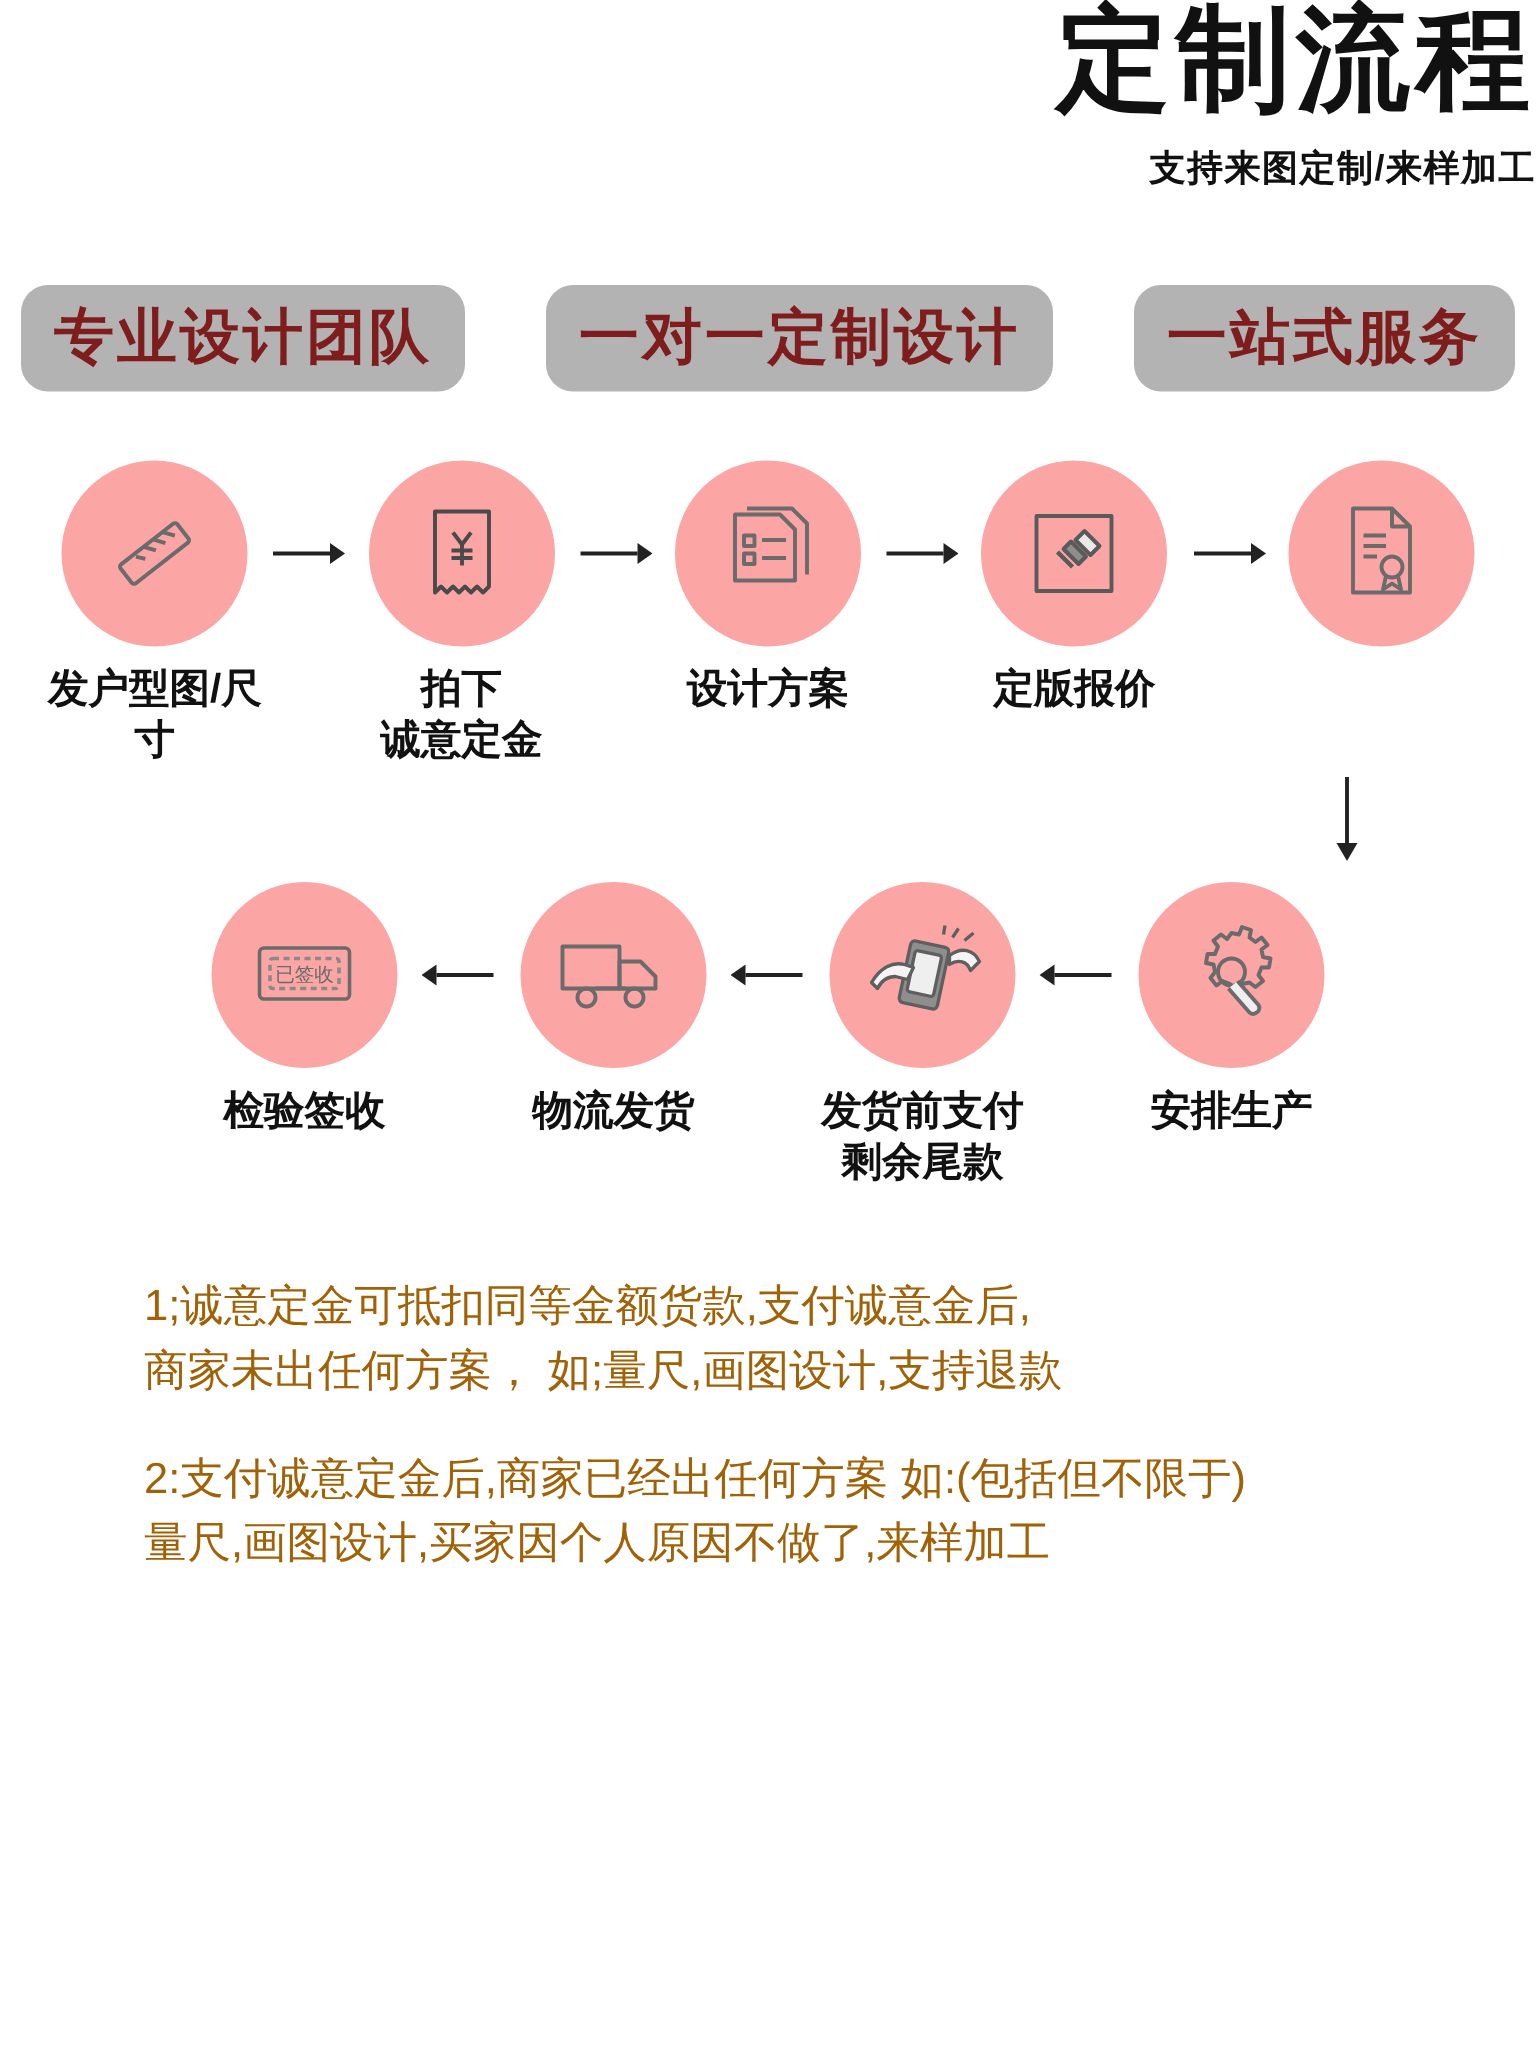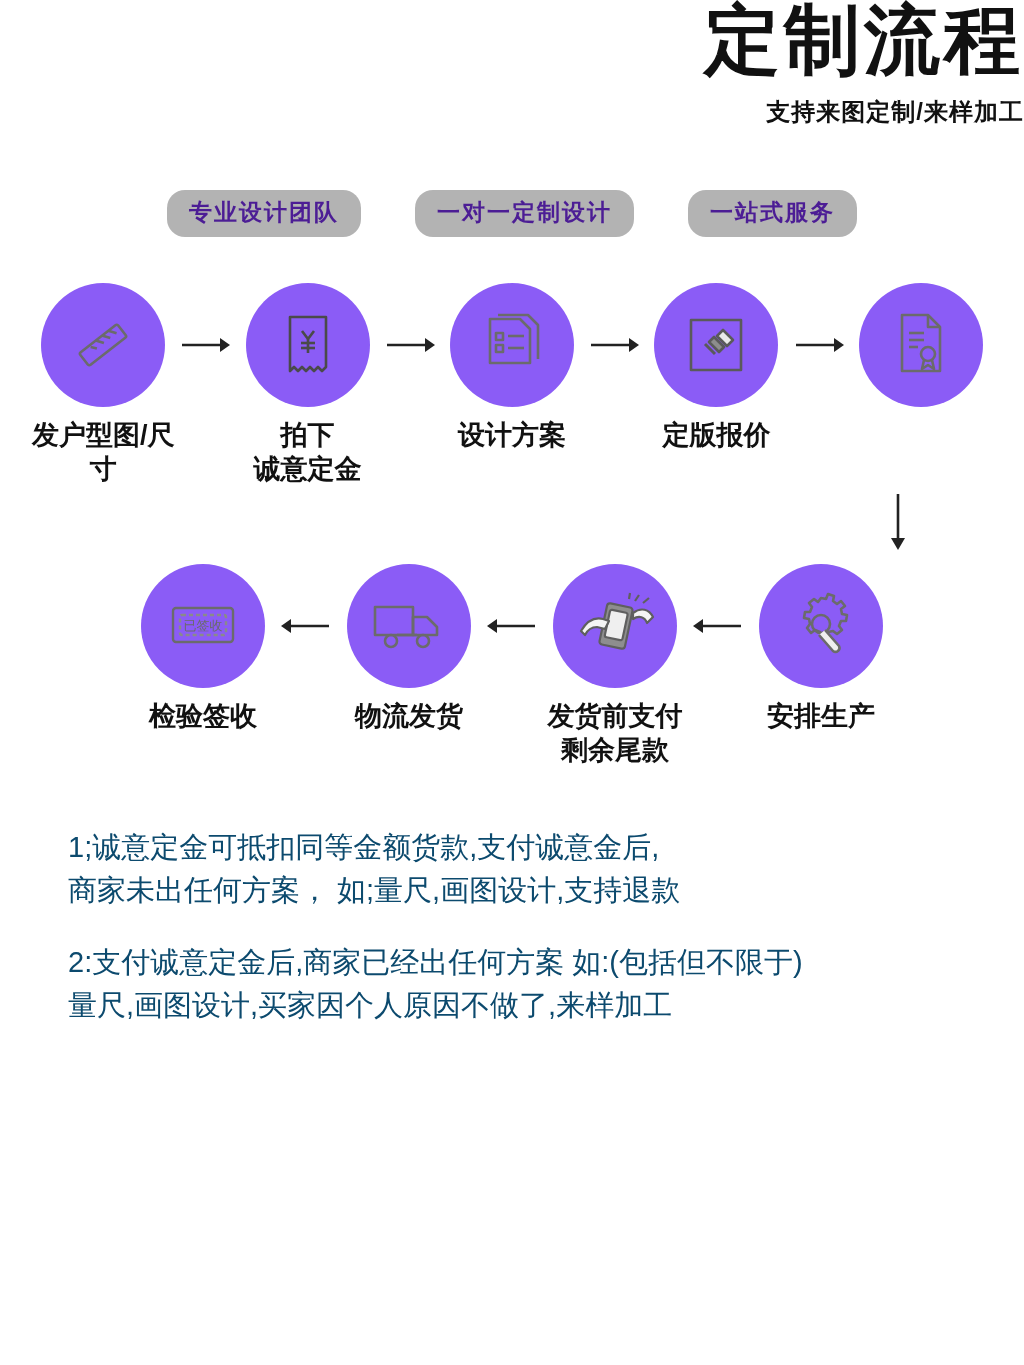--- a/index.html
+++ b/index.html
@@ -37,22 +37,22 @@
 
   
   .tag-row {
     display: flex;
     justify-content: center;
     gap: 54px;
     margin-top: 62px;
   }
   .tag {
     background: #b3b3b3;
-    color: #4c1d95;
-    font-size: 23px;
+    color: #7f1d1d;
+    font-size: 40px;
     font-weight: bold;
     padding: 7px 22px 9px 22px;
     border-radius: 18px;
     letter-spacing: 2px;
     white-space: nowrap;
   }
 
   
   .flow {
     margin-top: 46px;
@@ -66,21 +66,21 @@
   .step {
     width: 148px;
     display: flex;
     flex-direction: column;
     align-items: center;
   }
   .circle {
     width: 124px;
     height: 124px;
     border-radius: 50%;
-    background: #8b5cf6;
+    background: #fca5a5;
     display: flex;
     align-items: center;
     justify-content: center;
     flex: none;
   }
   .step-label {
     margin-top: 12px;
     font-size: 27px;
     font-weight: bold;
     line-height: 1.25;
@@ -109,24 +109,25 @@
   .flow-row-2 { margin-top: 10px; }
 
   
   .notes {
     margin-top: 58px;
     padding: 0 68px;
   }
   .note {
     font-size: 29px;
     line-height: 1.5;
-    color: #0c4a6e;
+    color: #a16207;
     margin-bottom: 28px;
     white-space: pre-line;
     letter-spacing: 0px;
+    margin-left: 28px;
   }
 
   
   .ico { display:block; }
   .ico * { vector-effect: non-scaling-stroke; }
 </style>
 </head>
 <body>
 
 <div class="header">

